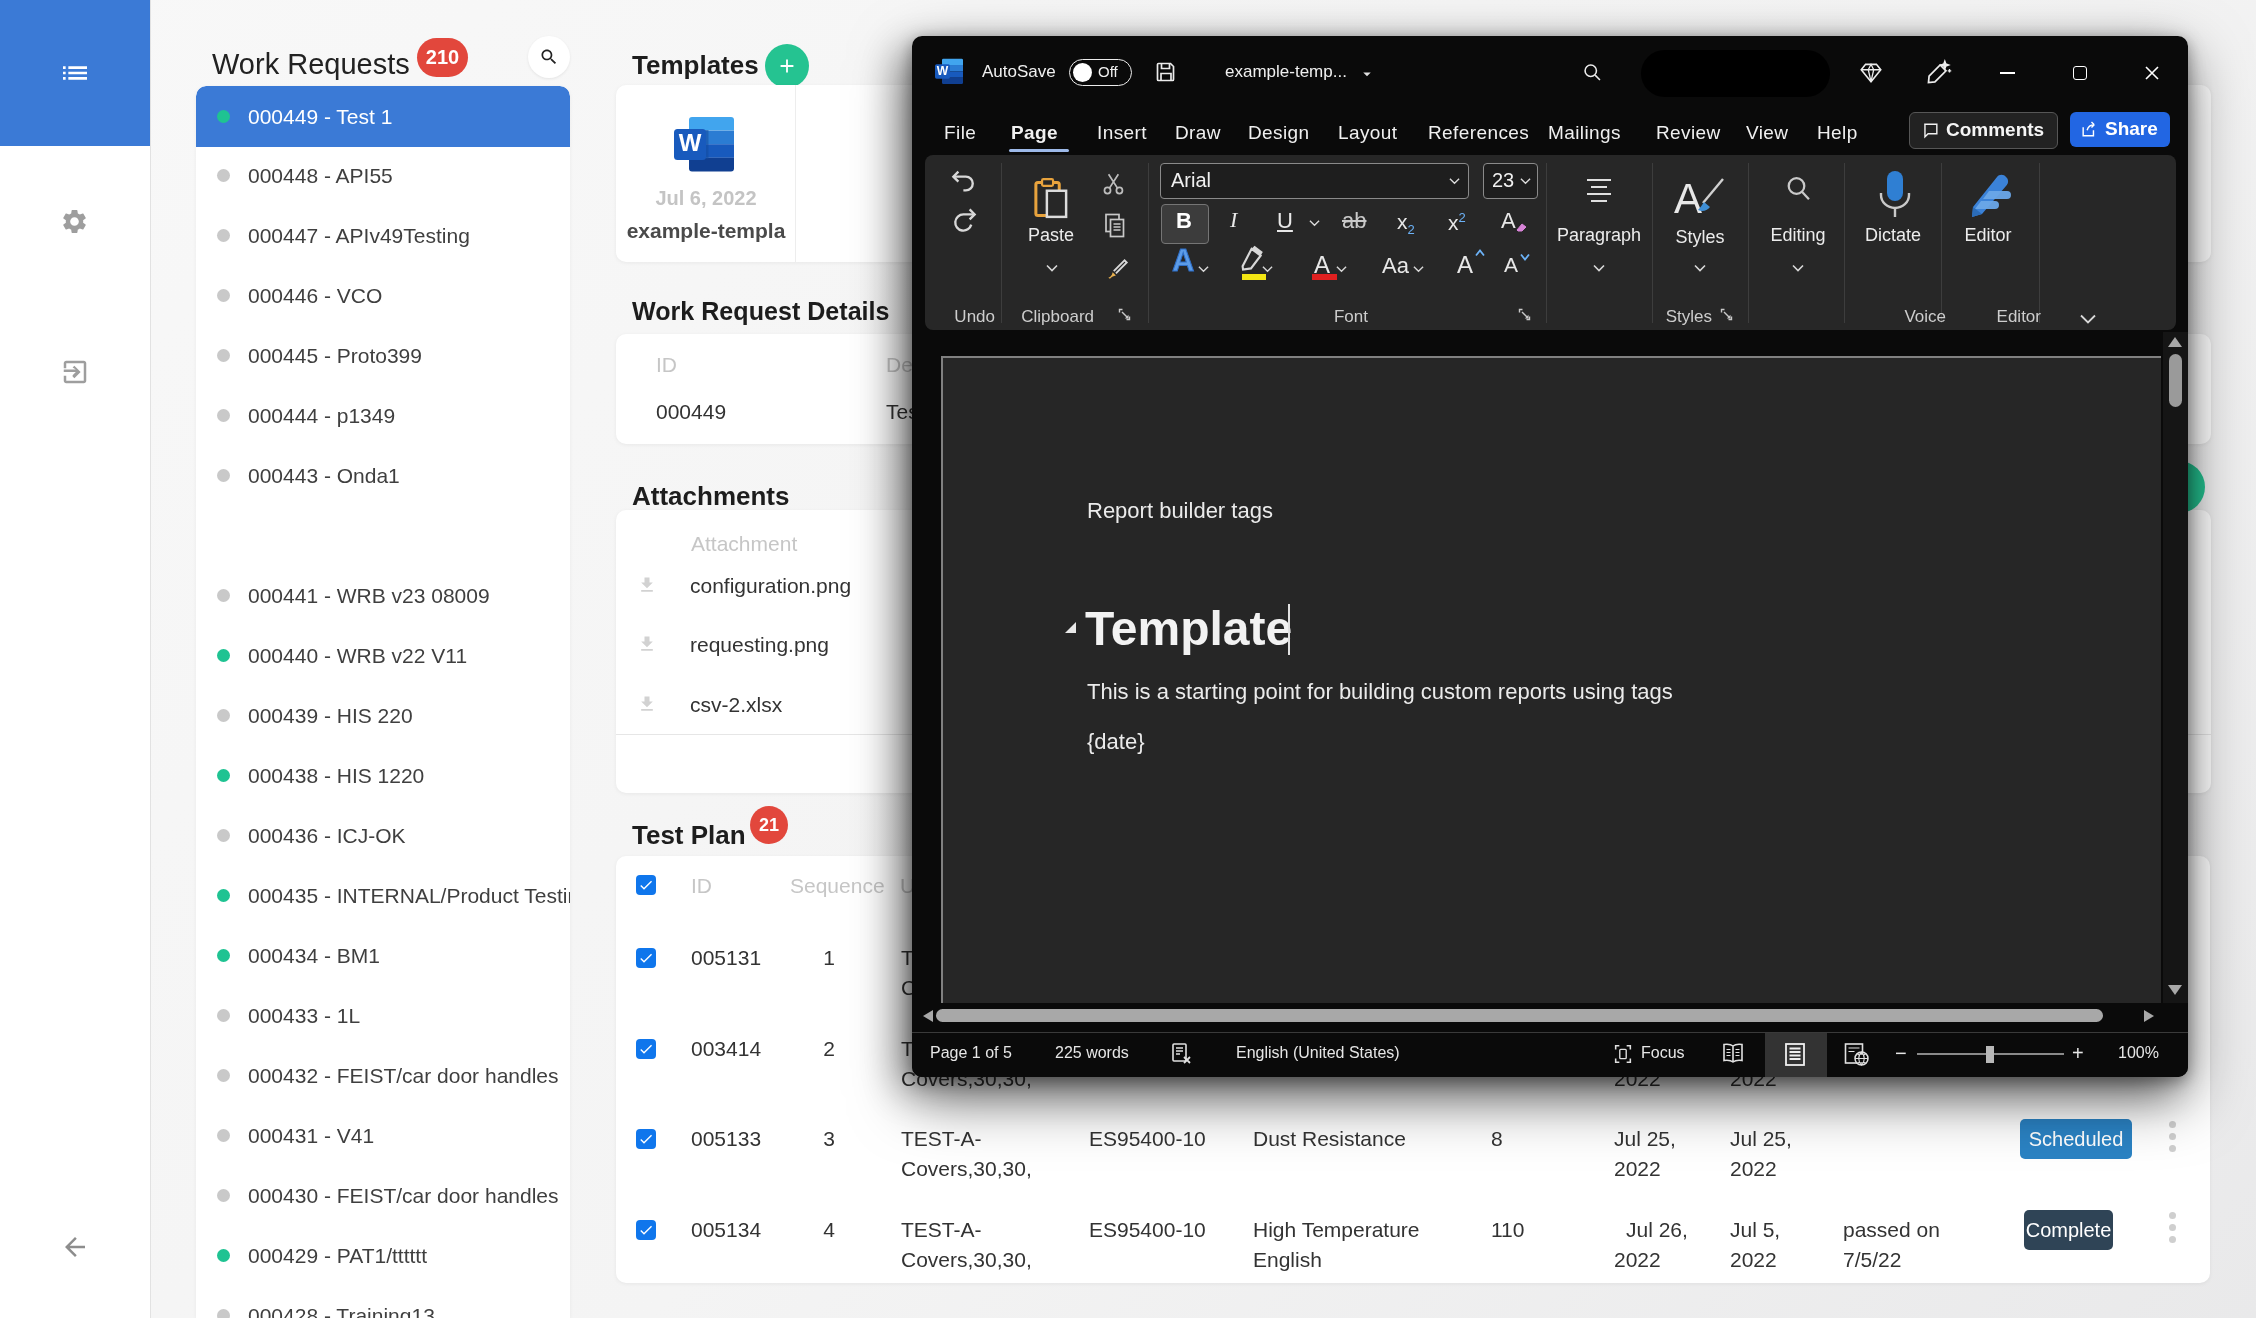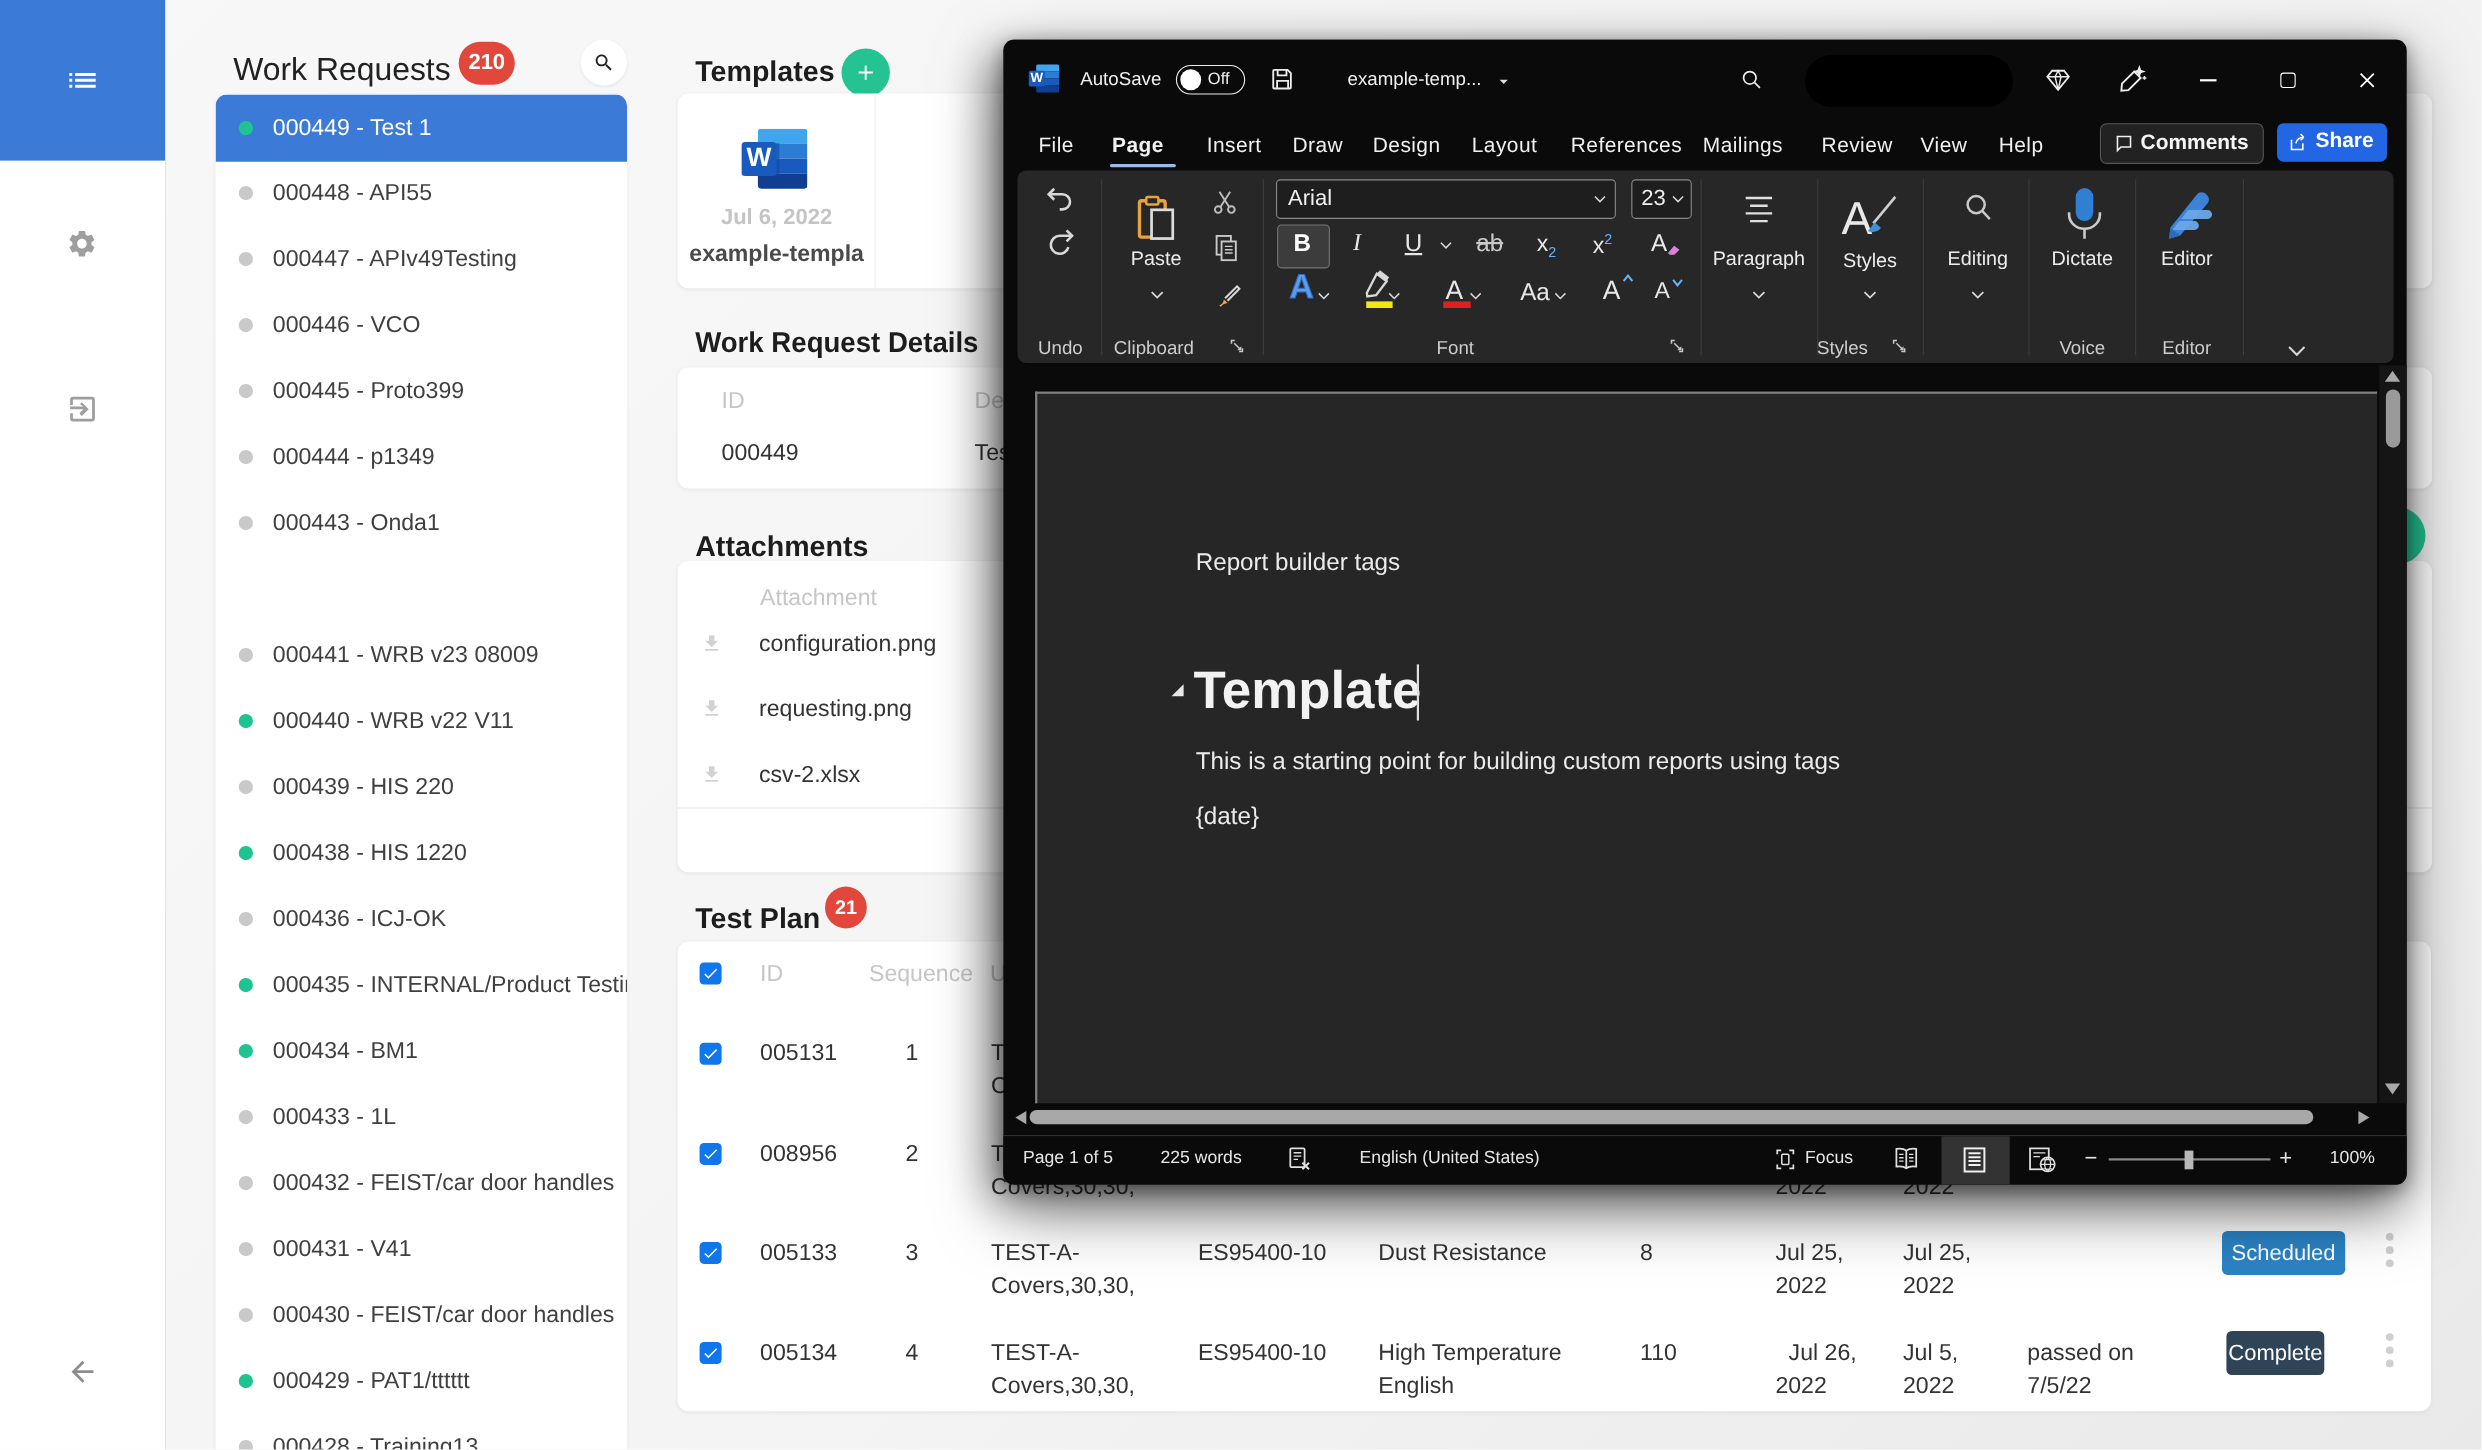--- a/index.html
+++ b/index.html
@@ -7,21 +7,21 @@
   #page{position:relative;width:2256px;height:1318px;overflow:hidden;background:linear-gradient(135deg,#f8f8f8 0%,#f4f4f4 55%,#e9e9ea 100%);}
   .abs{position:absolute;}
   .hd{font-size:26px;font-weight:700;color:#1d1d1d;}
   .card{position:absolute;background:#fff;border-radius:10px;box-shadow:0 1px 4px rgba(0,0,0,0.06);}
   .gray{color:#c6c6c6;}
   .ck{position:absolute;width:20px;height:20px;border-radius:4px;background:#0f76ec;}
   .ck svg{position:absolute;left:2px;top:2px;}
   .menu3{position:absolute;width:8px;}
   .menu3 i{position:absolute;left:2px;width:7px;height:7px;border-radius:50%;background:#cfcfcf;}
   .rdiv{position:absolute;top:8px;width:1px;height:160px;background:#3d3d3d;}
-  .rlabel{position:absolute;font-size:17px;color:#cdcdcd;text-align:center;}
+  .rlabel{position:absolute;font-size:17px;color:#cdcdcd;text-align:right;}
   .rtext{position:absolute;font-size:18px;color:#ececec;text-align:center;}
   .launch{position:absolute;}
 </style>
 </head>
 <body>
 <div id="page">
 
   <div class="abs" style="left:0;top:0;width:150px;height:1318px;background:#fff;border-right:1px solid #e2e2e2;"></div>
   <div class="abs" style="left:0;top:0;width:150px;height:146px;background:#3b7ad6;"></div>
   <svg class="abs" style="left:59px;top:57px;" width="32" height="32" viewBox="0 0 24 24">
@@ -225,21 +225,21 @@
         <i style="top:0;"></i>
         <i style="top:12px;"></i>
         <i style="top:24px;"></i>
       </div>
       <div class="ck" style="left:636px;top:1039px;">
         <svg width="16" height="16" viewBox="0 0 24 24">
           <path fill="#fff" d="M9 16.17L4.83 12l-1.42 1.41L9 19 21 7l-1.41-1.41z"></path>
         </svg>
       </div>
       <div class="abs" style="left:691px;top:1034px;width:200px;font-size:21px;color:#333;line-height:30px;">
-        <div style="height:30px;white-space:nowrap;">008956</div>
+        <div style="height:30px;white-space:nowrap;">003414</div>
       </div>
       <div class="abs" style="left:790px;top:1034px;width:78px;font-size:21px;color:#333;line-height:30px;text-align:center;">
         <div style="height:30px;white-space:nowrap;">2</div>
       </div>
       <div class="abs" style="left:901px;top:1034px;width:200px;font-size:21px;color:#333;line-height:30px;">
         <div style="height:30px;white-space:nowrap;">TEST-A-</div>
         <div style="height:30px;white-space:nowrap;">Covers,30,30,</div>
       </div>
       <div class="abs" style="left:1089px;top:1034px;width:200px;font-size:21px;color:#333;line-height:30px;">
         <div style="height:30px;white-space:nowrap;">ES95400-10</div>

